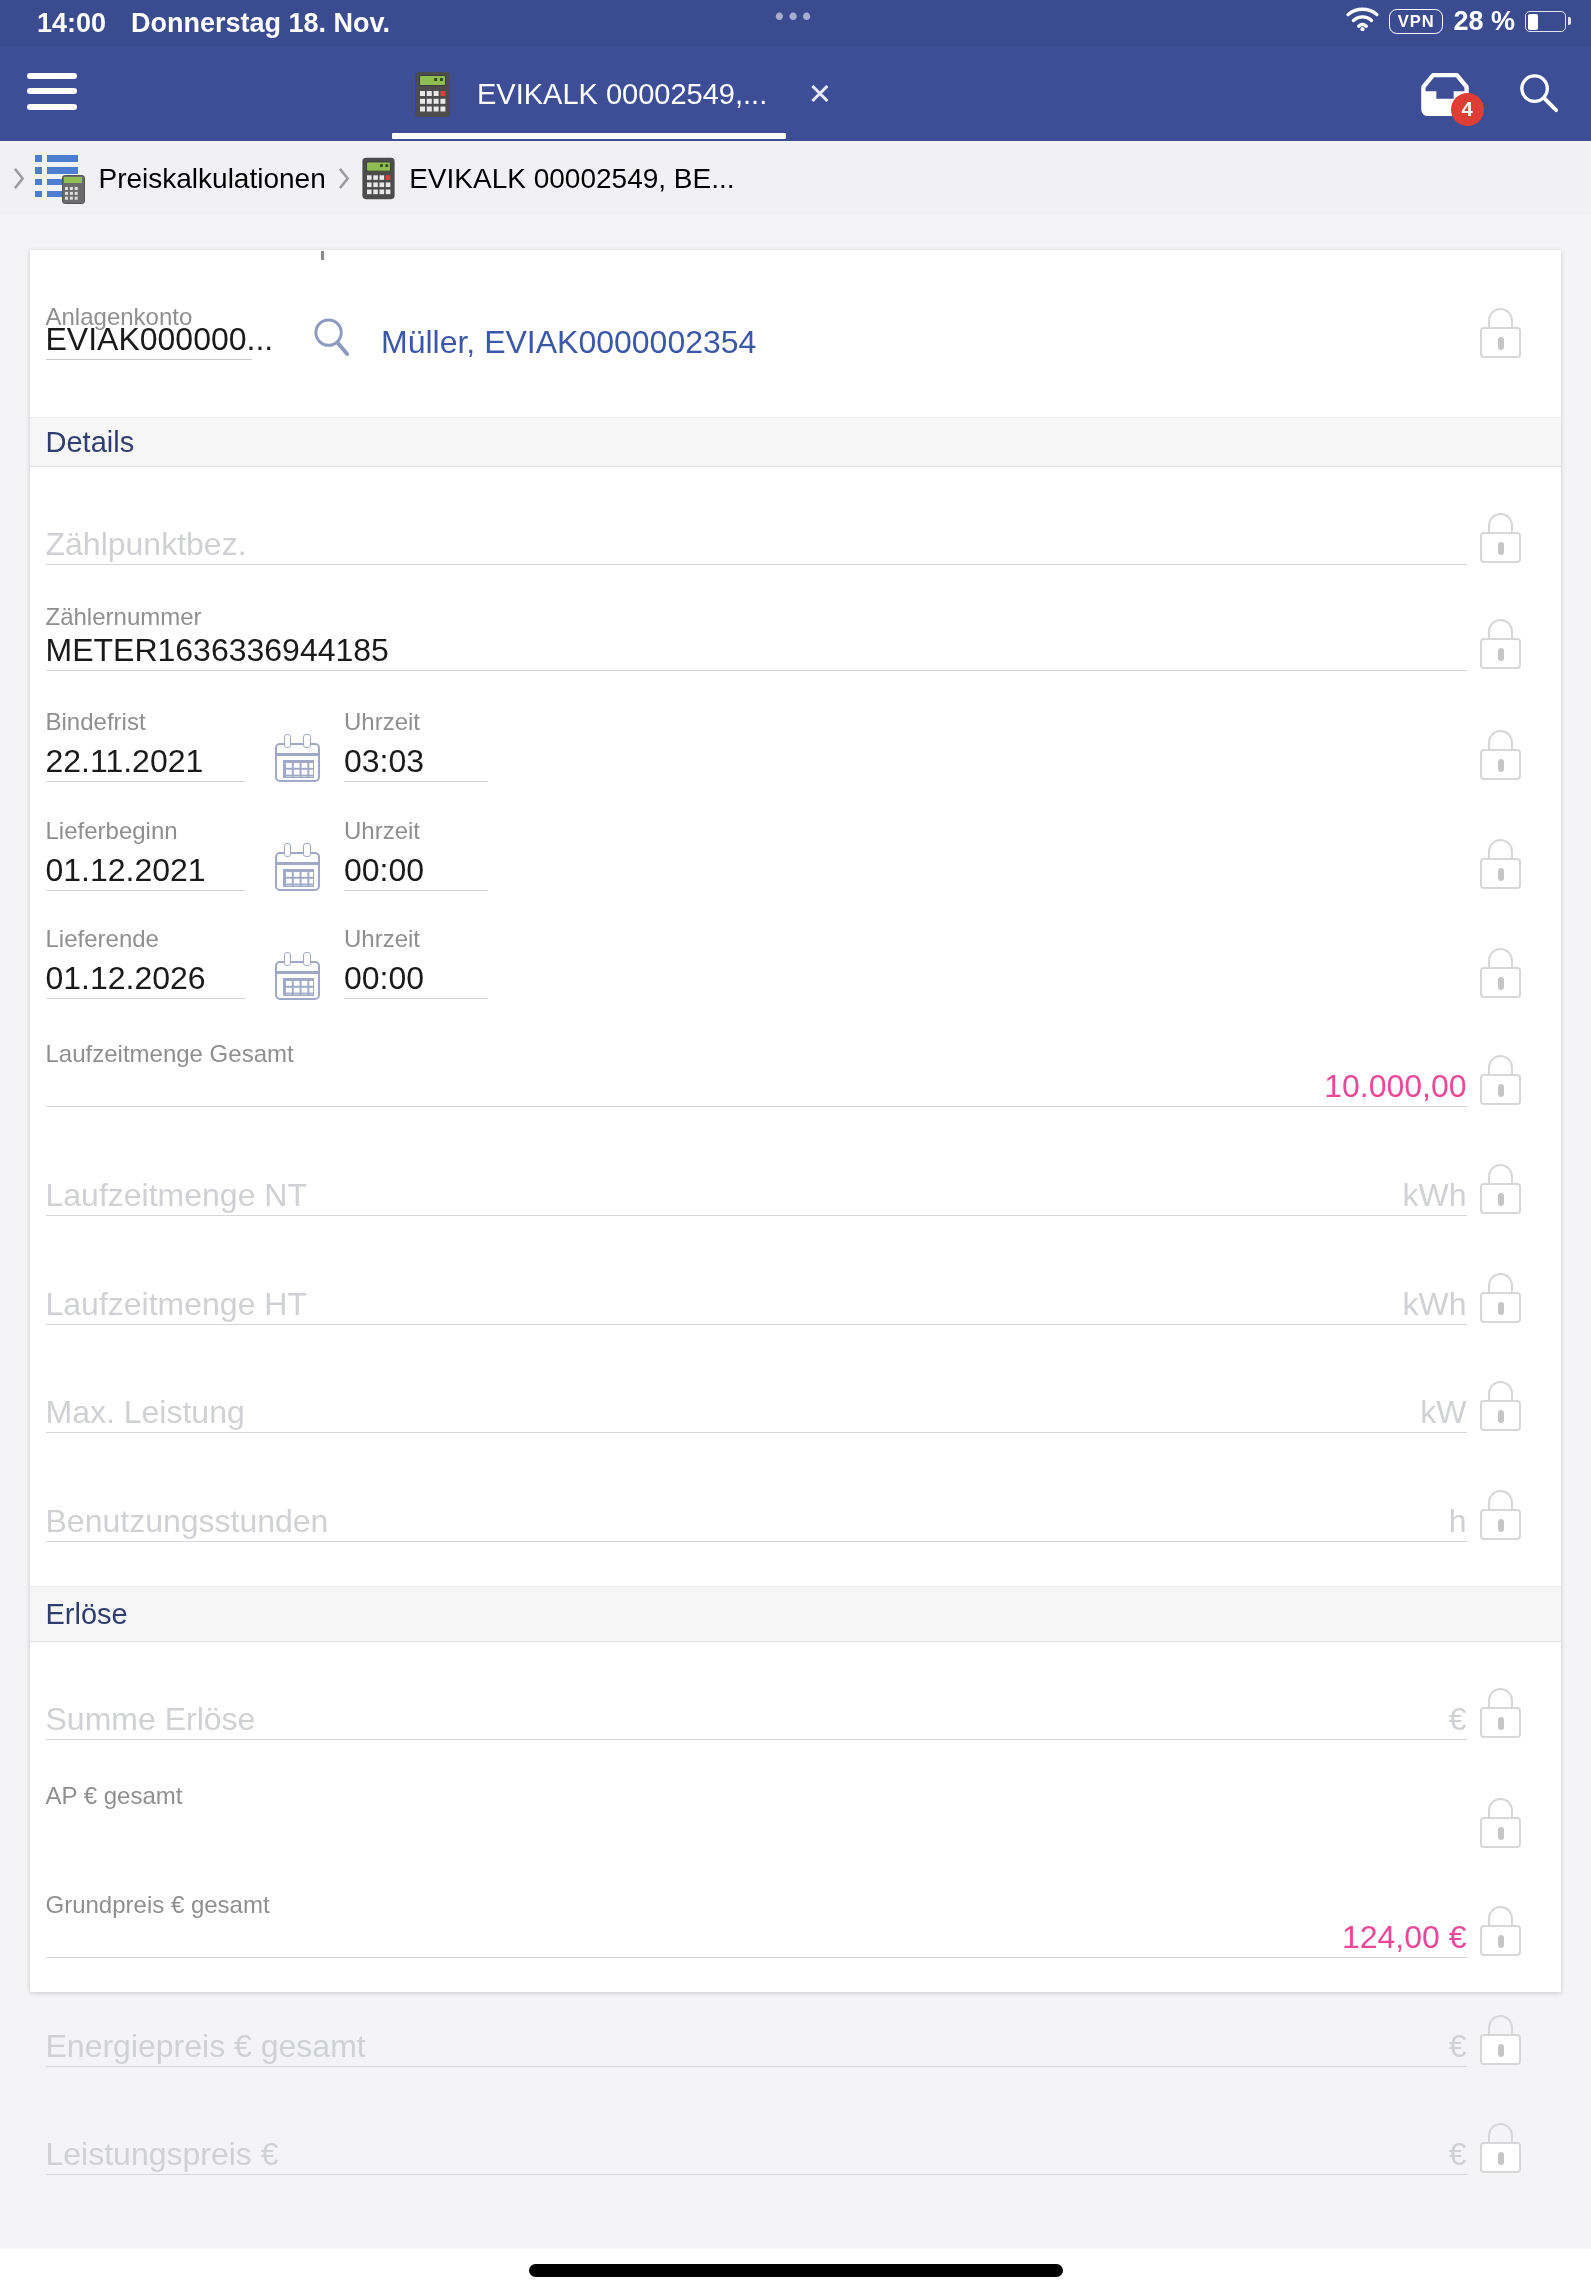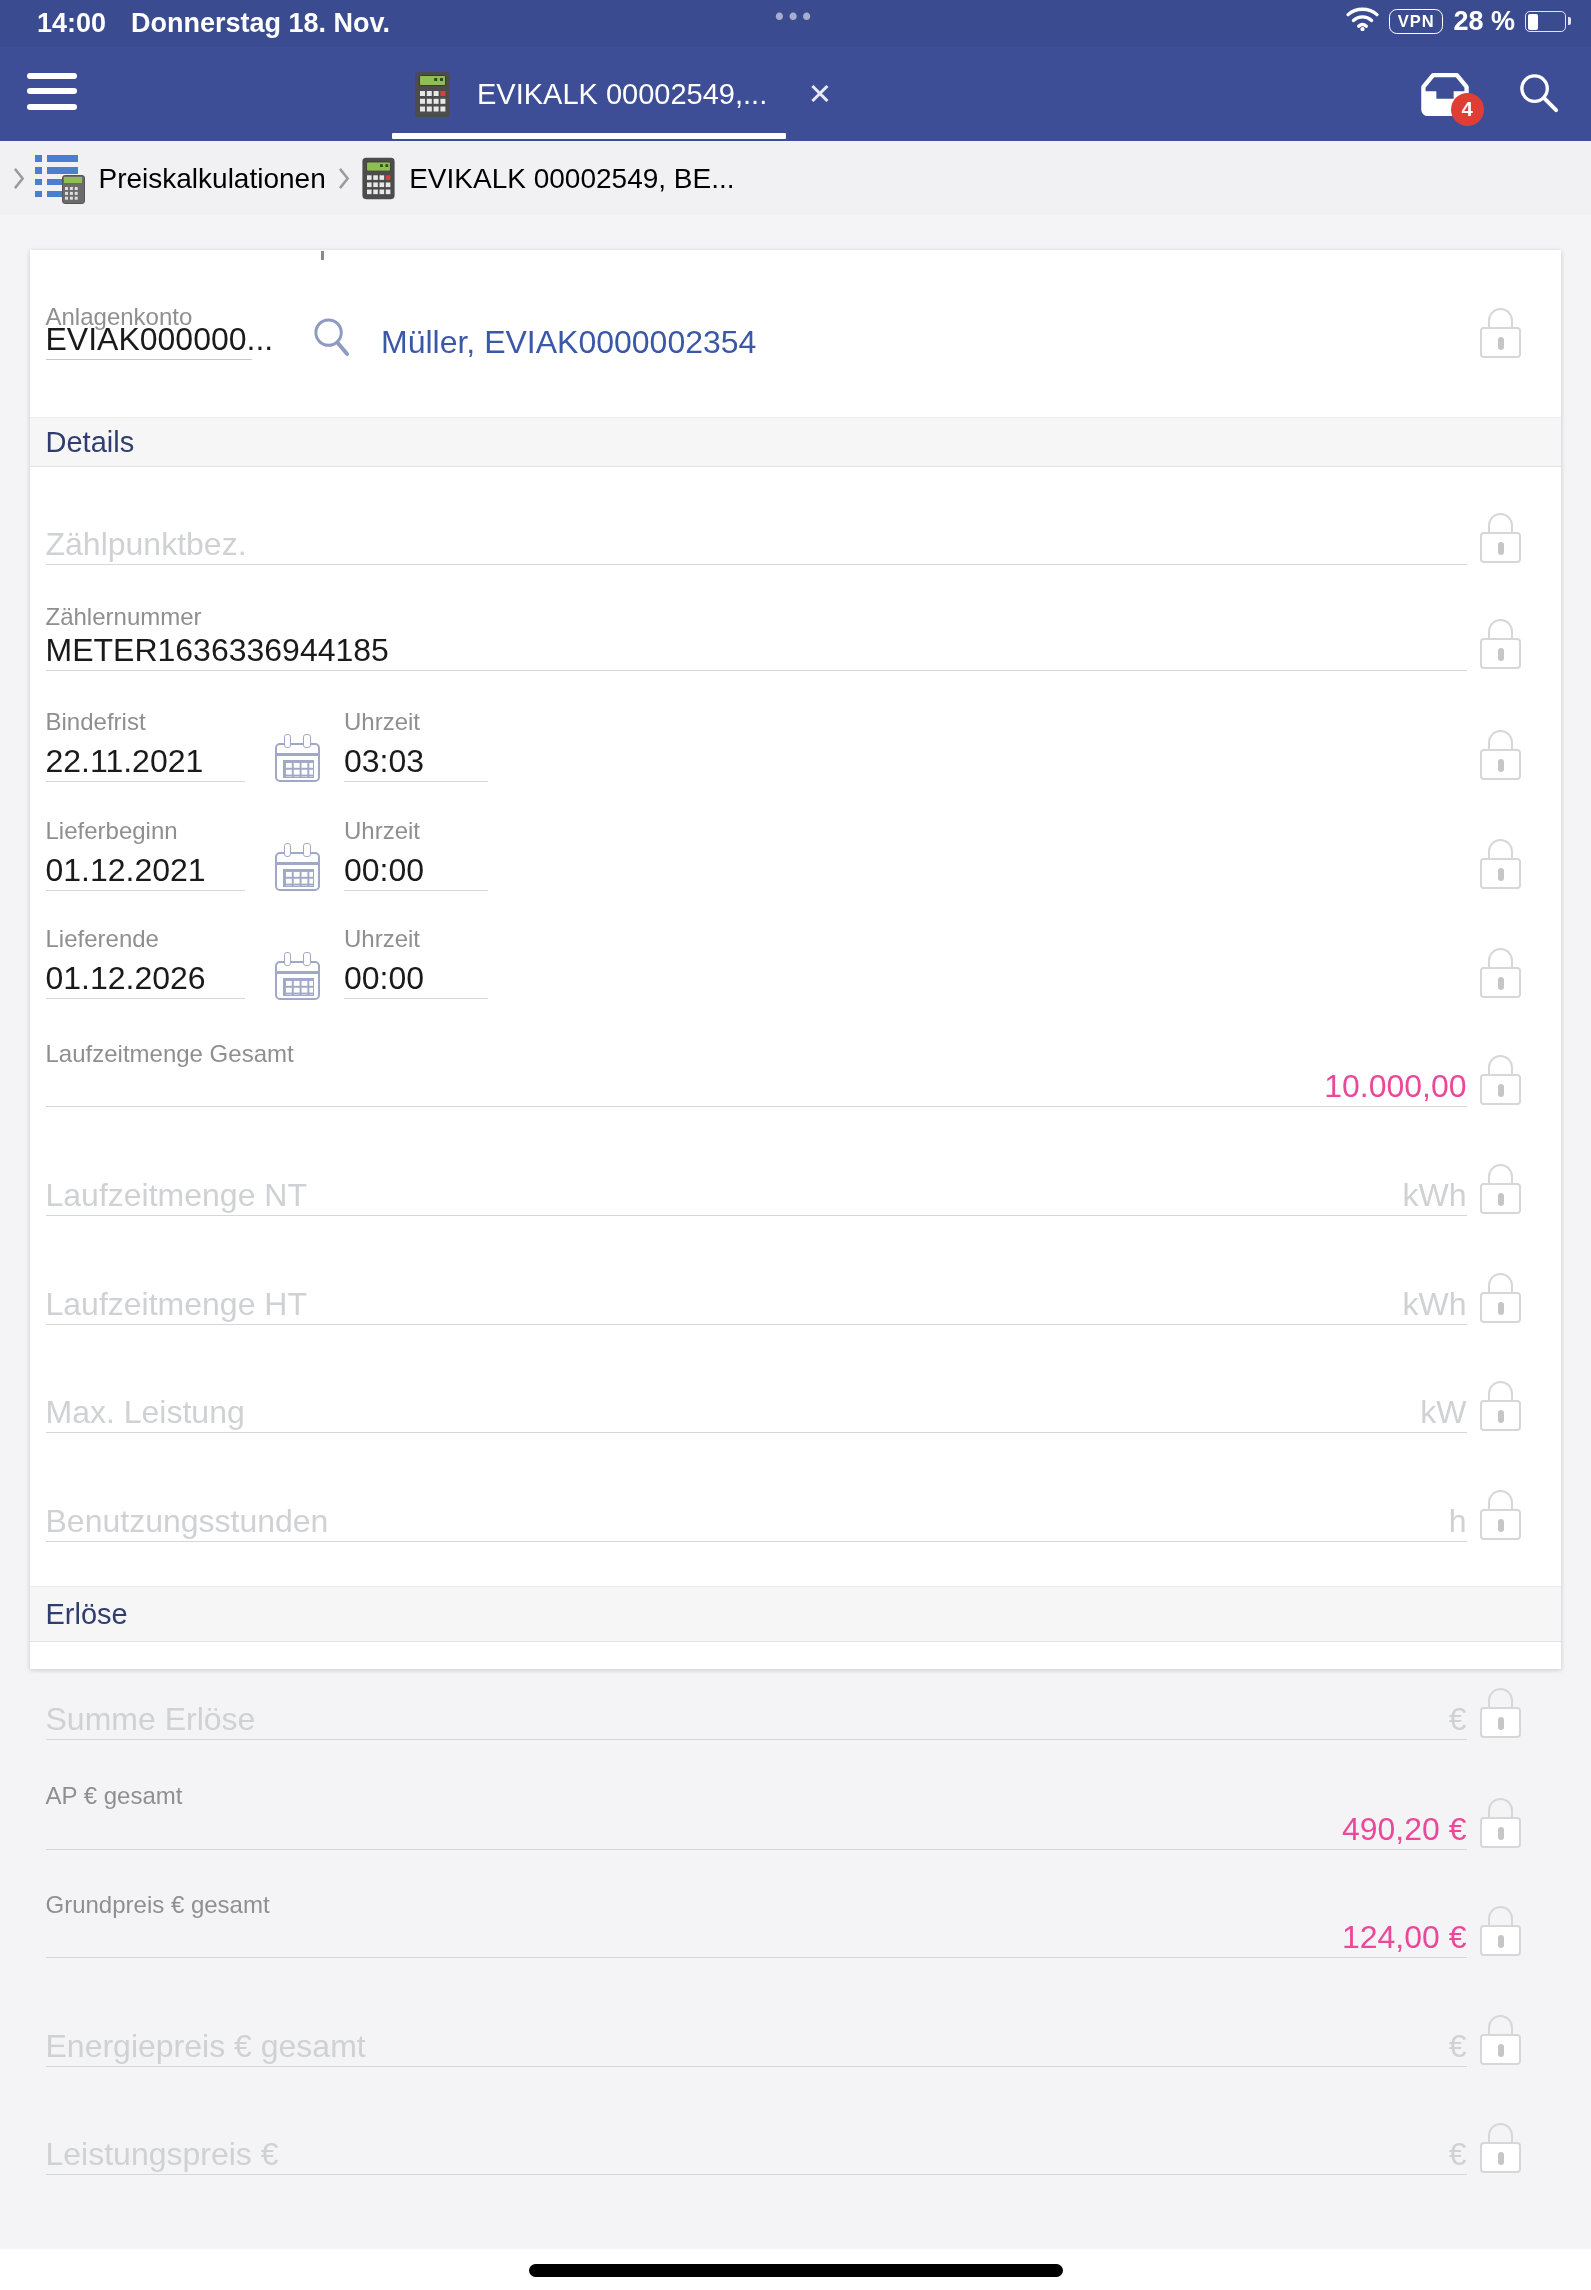--- a/index.html
+++ b/index.html
@@ -64,21 +64,21 @@
   .listcalc .dot{position:absolute;left:0;width:6.8px;height:6.8px;background:#4c7ed0;}
   .listcalc .bar{position:absolute;left:12.6px;width:31px;height:6.8px;background:#4c7ed0;}
   .minicalc{position:absolute;right:0;bottom:0;width:21.3px;height:27px;background:#6b6b6b;
             border-radius:2.9px;border:1px solid #555;}
   .minicalc .screen{position:absolute;left:1.9px;top:1.9px;right:1.9px;height:5.8px;background:#8fbe53;}
   .minicalc .keys{position:absolute;left:2.9px;top:11.6px;width:2.9px;height:2.9px;background:#ddd;
       box-shadow:4.9px 0 #ddd,9.7px 0 #ddd,0 4.9px #ddd,4.9px 4.9px #ddd,9.7px 4.9px #ddd,0 9.7px #ddd,4.9px 9.7px #ddd,9.7px 9.7px #ddd;}
   .calcicon.small{transform:scale(.92);}
   
   .content{position:absolute;left:0;top:215px;width:1591px;height:2075px;background:#f4f4f6;}
-  .card{position:absolute;left:30px;top:35px;width:1531px;height:1419px;background:#fff;
+  .card{position:absolute;left:30px;top:35px;width:1531px;height:1742px;background:#fff;
         box-shadow:0 1px 4.9px rgba(0,0,0,.18);}
   .tick{position:absolute;left:291px;top:1px;width:2.9px;height:8.7px;background:#8a8a8a;}
   .sectionhdr{position:absolute;left:0;width:1531px;background:#f6f6f7;border-top:1px solid #ececec;
               border-bottom:1px solid #e2e2e2;color:#303e6f;font-size:29px;display:flex;
               align-items:center;padding-left:15.5px;box-sizing:border-box;}
   .flabel{position:absolute;left:15.5px;font-size:24px;color:#8f8f8f;}
   .fline{position:absolute;height:43px;border-bottom:1.9px solid #d6d6d6;display:flex;
          align-items:flex-end;font-size:32px;color:#1a1a1a;line-height:39px;}
   .fline .ph{color:#d0d1d4;}
   .fline .unit{margin-left:auto;color:#d0d1d4;}
@@ -373,23 +373,20 @@
       <span class="ph">Summe Erlöse</span>
       <span class="unit">€</span>
     </div>
     <div class="lock" style="top:1438px">
         <span class="shackle"></span>
         <span class="body"></span>
         <span class="key"></span>
       </div>
 
     <div class="flabel" style="top:1532px">AP € gesamt</div>
-    <div class="fline" style="left:15.5px;top:1556px;width:1421px">
-      <span class="val-r">490,20 €</span>
-    </div>
     <div class="lock" style="top:1548px">
         <span class="shackle"></span>
         <span class="body"></span>
         <span class="key"></span>
       </div>
 
     <div class="flabel" style="top:1641px">Grundpreis € gesamt</div>
     <div class="fline" style="left:15.5px;top:1664px;width:1421px">
       <span class="val-r">124,00 €</span>
     </div>

